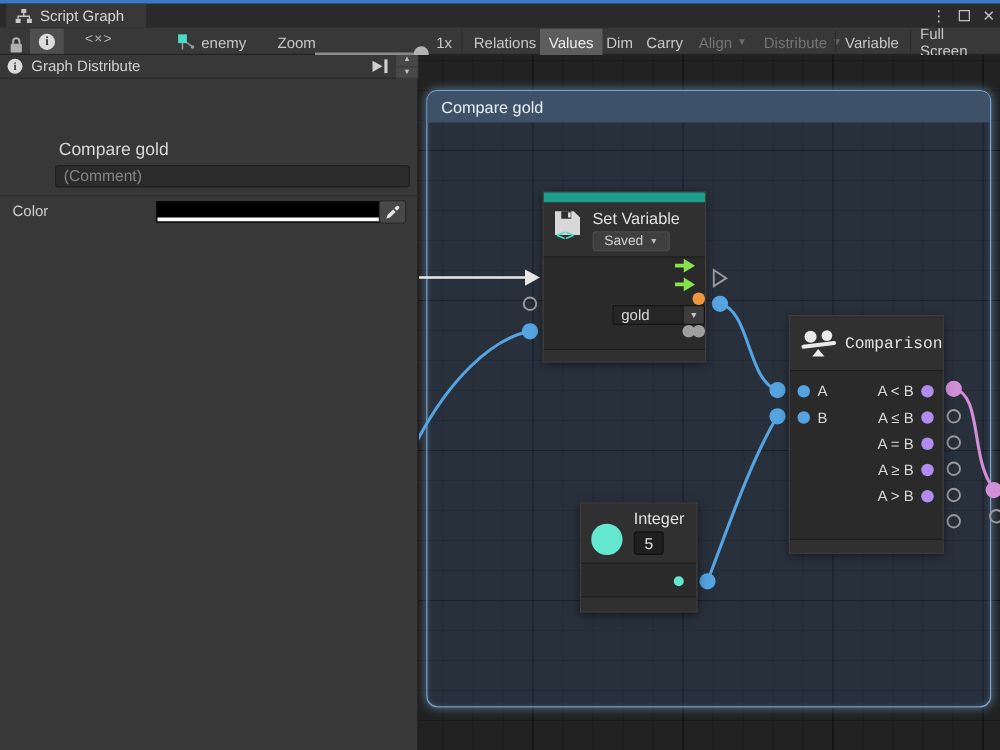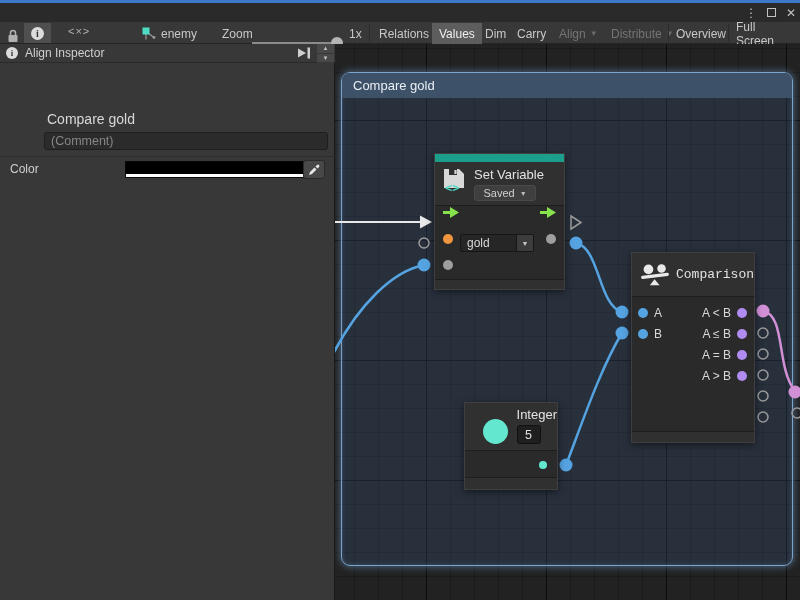--- a/index.html
+++ b/index.html
@@ -81,52 +81,61 @@
   .node-title { font-size:13px; color:#e2e2e2; }
   .port-dot { border-radius:50%; flex:none; }
   
   #node-setvar { left:99px; top:109px; width:131px; height:137px; }
   #node-setvar .accent { height:8px; background:#1b9e8c; }
   #node-setvar .node-header { height:44px; padding:5px 6px 0 6px; gap:7px; border-top:none; }
   .saved-dd { margin-top:3px; width:62px; height:16px; background:#3f3f3f; border:1px solid #4a4a4a;
               border-radius:3px; display:flex; align-items:center; justify-content:center; gap:5px;
               font-size:11px; color:#d0d0d0; }
   .sv-rows { position:absolute; left:0; top:52px; width:100%; }
-  .sv-row { display:flex; align-items:flex-start; }
+  .sv-row { display:flex; align-items:flex-end;flex-direction:column; }
   #node-setvar .node-footer { height:10px; }
   .gold-select { display:flex; height:18px; margin-left:7px; }
   .gold-main { width:57px; background:#262626; border:1px solid #161616; border-radius:2px 0 0 2px;
                font-size:12px; color:#d8d8d8; display:flex; align-items:center; padding-left:6px; }
   .gold-arrow { width:17px; background:#3c3c3c; border:1px solid #161616; border-left:none;
                 border-radius:0 2px 2px 0; display:flex; align-items:center; justify-content:center;
                 font-size:7px; color:#c8c8c8; }
   
   #node-comparison { left:296px; top:208px; width:124px; height:191px; }
   #node-comparison .node-header { height:44px; align-items:center; padding-left:9px; gap:7px;font-family:Liberation Mono, monospace; }
   .cmp-rows { position:absolute; left:0; top:44px; width:100%; padding-top:5px; }
   .cmp-row { height:21px; display:flex; align-items:center; font-size:12px; color:#d8d8d8; }
   .cmp-left { display:flex; align-items:center; gap:6px; width:44px; padding-left:6px; }
   .cmp-right { display:flex; align-items:center; gap:6px; margin-left:auto; padding-right:7px; }
   #node-comparison .node-footer { height:11px; }
   
   #node-integer { left:129px; top:358px; width:94px; height:88px; }
-  #node-integer .node-header { height:48px; padding:4px 0 0 8px; gap:9px;justify-content:flex-end; }
+  #node-integer .node-header { height:48px; padding:4px 0 0 8px; gap:9px; }
   .int-circle { width:25px; height:25px; border-radius:50%; background:#63e8cf; margin-top:12px; }
   .int-valbox { margin-top:3px; width:24px; height:19px; background:#1f1f1f; border:1px solid #101010;
                 border-radius:3px; font-size:12.5px; color:#e0e0e0; display:flex; align-items:center; justify-content:center; }
   .int-body { position:absolute; left:0; top:48px; width:100%; height:28px; display:flex; align-items:center; justify-content:flex-end; padding-right:10px; }
   #node-integer .node-footer { height:12px; }
 </style>
 </head>
 <body>
 
 <div id="app">
 
   <div class="top-accent"></div>
   <div class="titlebar">
+    <div class="tab">
+      <svg width="14" height="12" viewBox="0 0 14 12">
+        <rect x="5" y="0" width="4" height="3.4" fill="#c8c8c8"></rect>
+        <rect x="0.5" y="8" width="4" height="3.4" fill="#c8c8c8"></rect>
+        <rect x="9.5" y="8" width="4" height="3.4" fill="#c8c8c8"></rect>
+        <path d="M7,3.4 V6 M2.5,8 V6 H11.5 V8" stroke="#c8c8c8" fill="none" stroke-width="1.1"></path>
+      </svg>
+      <span>Script Graph</span>
+    </div>
     <div class="win-ctrls">
       <span class="dots">⋮</span>
       <span class="maxbox"></span>
       <span class="close">✕</span>
     </div>
   </div>
 
   <div class="toolbar">
     <span class="item" style="left:7px;top:3px">
       <svg width="12" height="14" viewBox="0 0 12 14">
@@ -165,29 +174,29 @@
     <span class="item tb-btn" style="left:510px">Carry</span>
     <span class="item tb-btn disabled" style="left:552px">
       <span>Align</span>
       <span class="dd-arrow">▼</span>
     </span>
     <span class="item tb-btn disabled" style="left:604px">
       <span>Distribute</span>
       <span class="dd-arrow">▼</span>
     </span>
     <span class="vsep" style="left:668px"></span>
-    <span class="item tb-btn" style="left:669px">Overview</span>
+    <span class="item tb-btn" style="left:669px">Variable</span>
     <span class="vsep" style="left:728px"></span>
     <span class="item tb-btn" style="left:729px">Full Screen</span>
   </div>
 
   <div class="inspector">
     <div class="insp-header">
       <span class="info-circle" style="width:12px;height:12px;font-size:9px">i</span>
-      <span>Align Inspector</span>
+      <span>Graph Distribute</span>
       <span class="insp-dock">
         <svg width="14" height="12" viewBox="0 0 14 12">
           <polygon points="1,1.5 9,6 1,10.5" fill="#cfcfcf"></polygon>
           <rect x="10.5" y="0.5" width="2.5" height="11" fill="#cfcfcf"></rect>
         </svg>
       </span>
       <span class="scroll-arrows">
         <span>▲</span>
         <span>▼</span>
       </span>
@@ -325,20 +334,26 @@
             </span>
         </div>
         <div class="cmp-row">
           <span class="cmp-right">
               <span>A = B</span>
               <span class="port-dot" style="width:10px;height:10px;background:#b08cf0"></span>
             </span>
         </div>
         <div class="cmp-row">
           <span class="cmp-right">
+              <span>A ≥ B</span>
+              <span class="port-dot" style="width:10px;height:10px;background:#b08cf0"></span>
+            </span>
+        </div>
+        <div class="cmp-row">
+          <span class="cmp-right">
               <span>A &gt; B</span>
               <span class="port-dot" style="width:10px;height:10px;background:#b08cf0"></span>
             </span>
         </div>
       </div>
       <div class="node-footer"></div>
     </div>
 
     <div class="node" id="node-integer">
       <div class="node-header" style="border-bottom:1px solid #1d1d1d">

